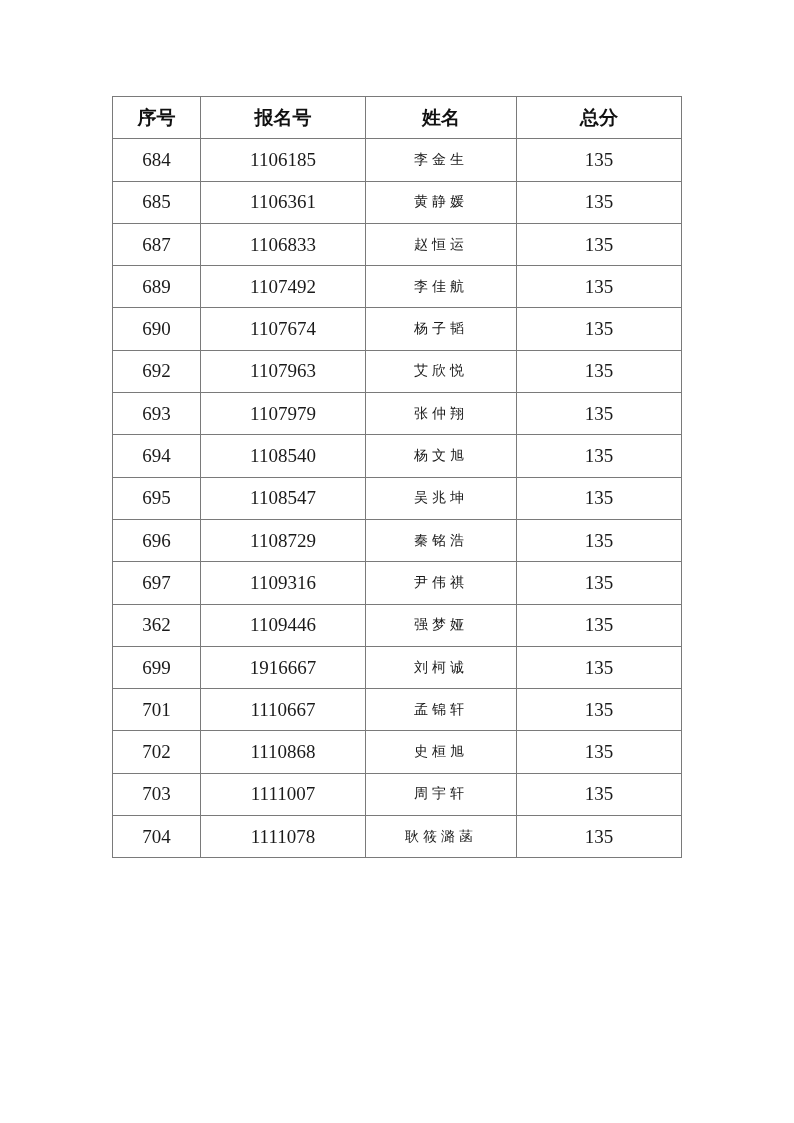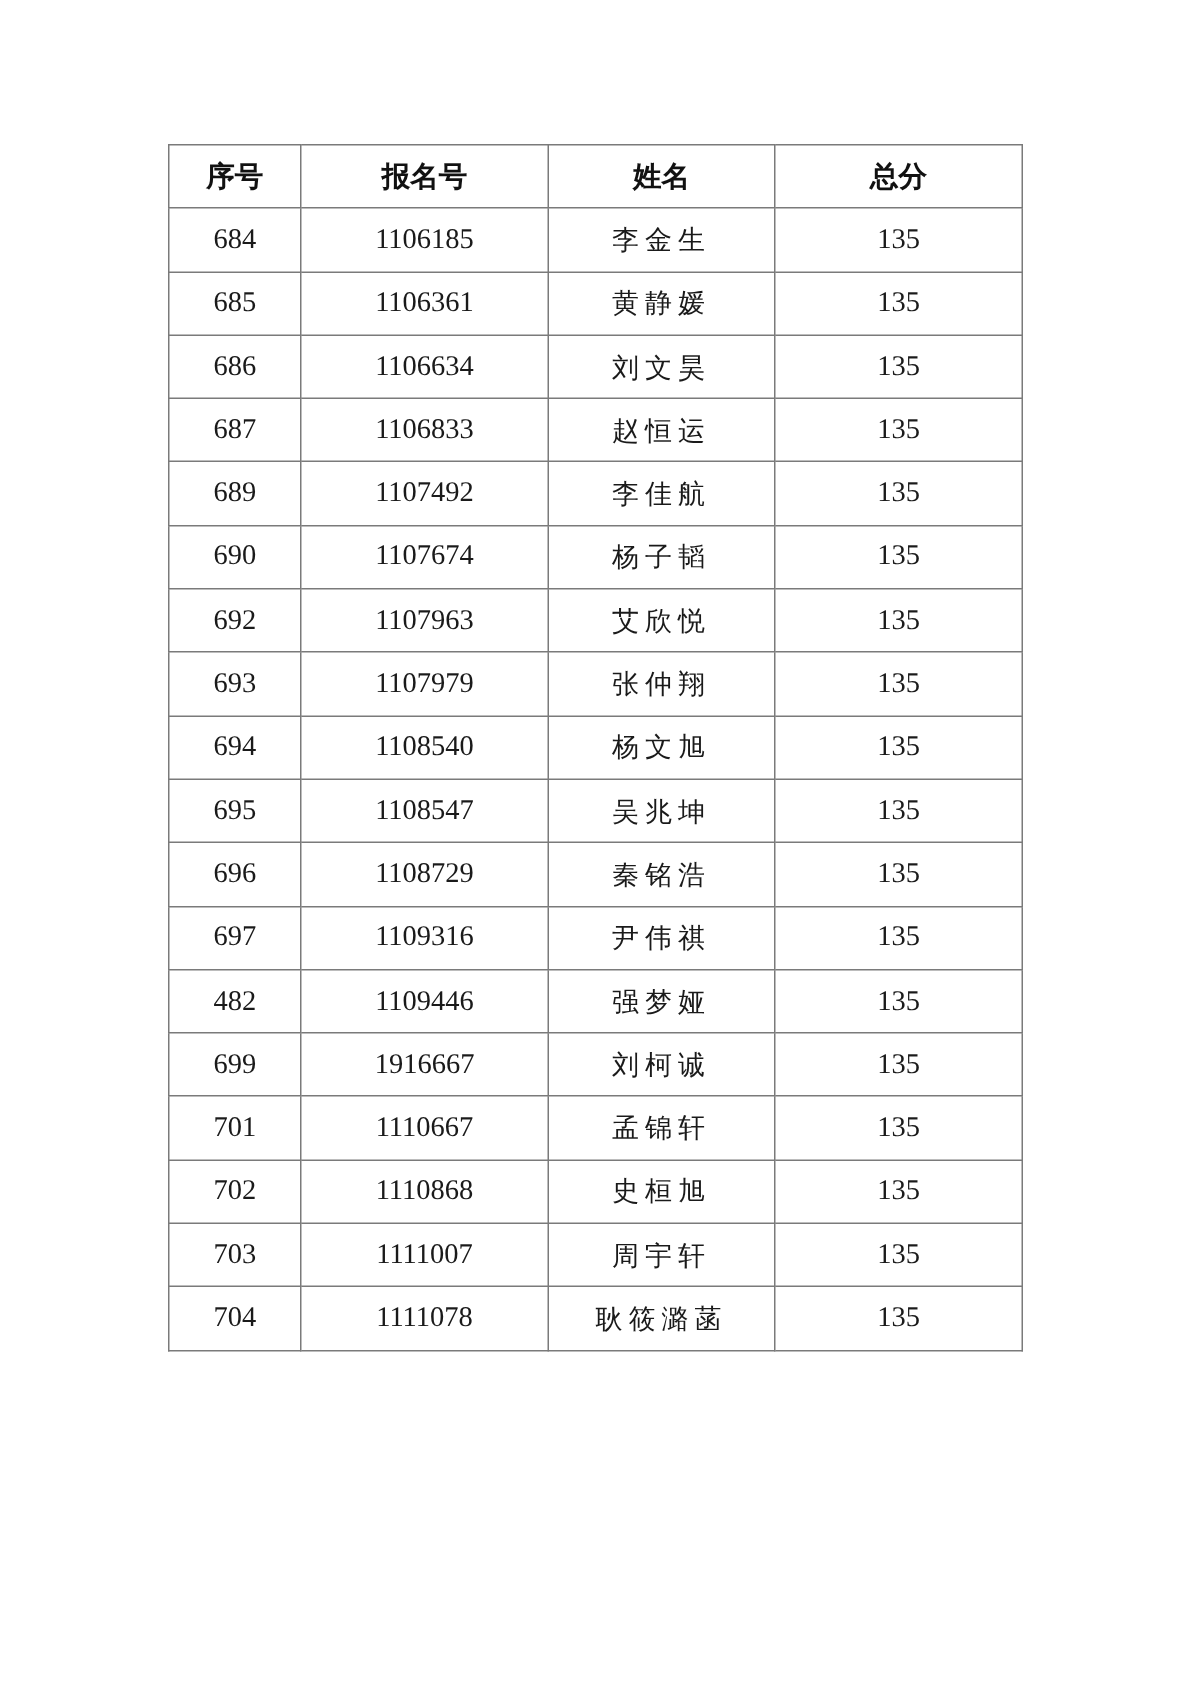--- a/index.html
+++ b/index.html
@@ -26,21 +26,21 @@
     font-size: 19px;
     color: #111;
   }
   table.scores td {
     font-family: "Liberation Serif", "DejaVu Serif", serif;
     font-size: 19px;
   }
   table.scores td.name {
     font-family: "DejaVu Serif", "Liberation Serif", serif;
     letter-spacing: 4px;
-    font-size: 18px;
+    font-size: 14px;
   }
   col.c1 { width: 88px; }
   col.c2 { width: 165px; }
   col.c3 { width: 151px; }
   col.c4 { width: 165px; }
 </style>
 </head>
 <body>
 
 <div class="page">
@@ -63,26 +63,20 @@
         <tr>
           <td>684</td>
           <td>1106185</td>
           <td class="name">李金生</td>
           <td>135</td>
         </tr>
         <tr>
           <td>685</td>
           <td>1106361</td>
           <td class="name">黄静媛</td>
-          <td>135</td>
-        </tr>
-        <tr>
-          <td>686</td>
-          <td>1106634</td>
-          <td class="name">刘文昊</td>
           <td>135</td>
         </tr>
         <tr>
           <td>687</td>
           <td>1106833</td>
           <td class="name">赵恒运</td>
           <td>135</td>
         </tr>
         <tr>
           <td>689</td>
@@ -126,21 +120,21 @@
           <td class="name">秦铭浩</td>
           <td>135</td>
         </tr>
         <tr>
           <td>697</td>
           <td>1109316</td>
           <td class="name">尹伟祺</td>
           <td>135</td>
         </tr>
         <tr>
-          <td>482</td>
+          <td>362</td>
           <td>1109446</td>
           <td class="name">强梦娅</td>
           <td>135</td>
         </tr>
         <tr>
           <td>699</td>
           <td>1916667</td>
           <td class="name">刘柯诚</td>
           <td>135</td>
         </tr>

